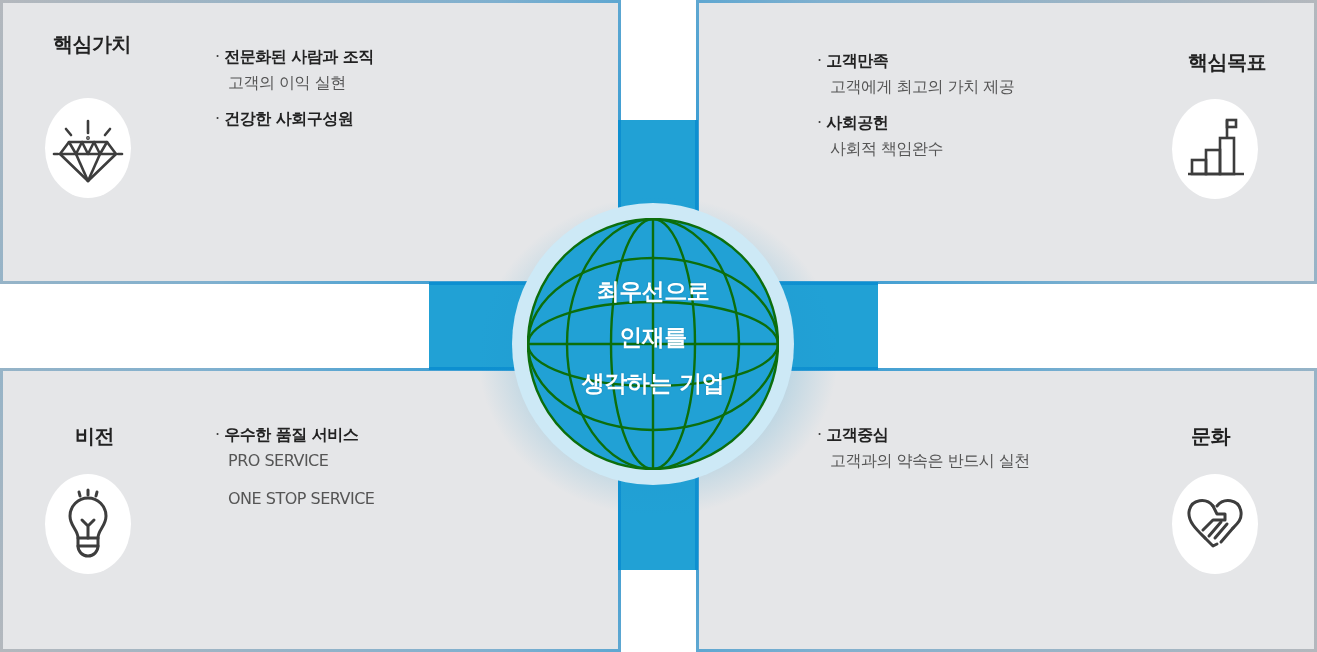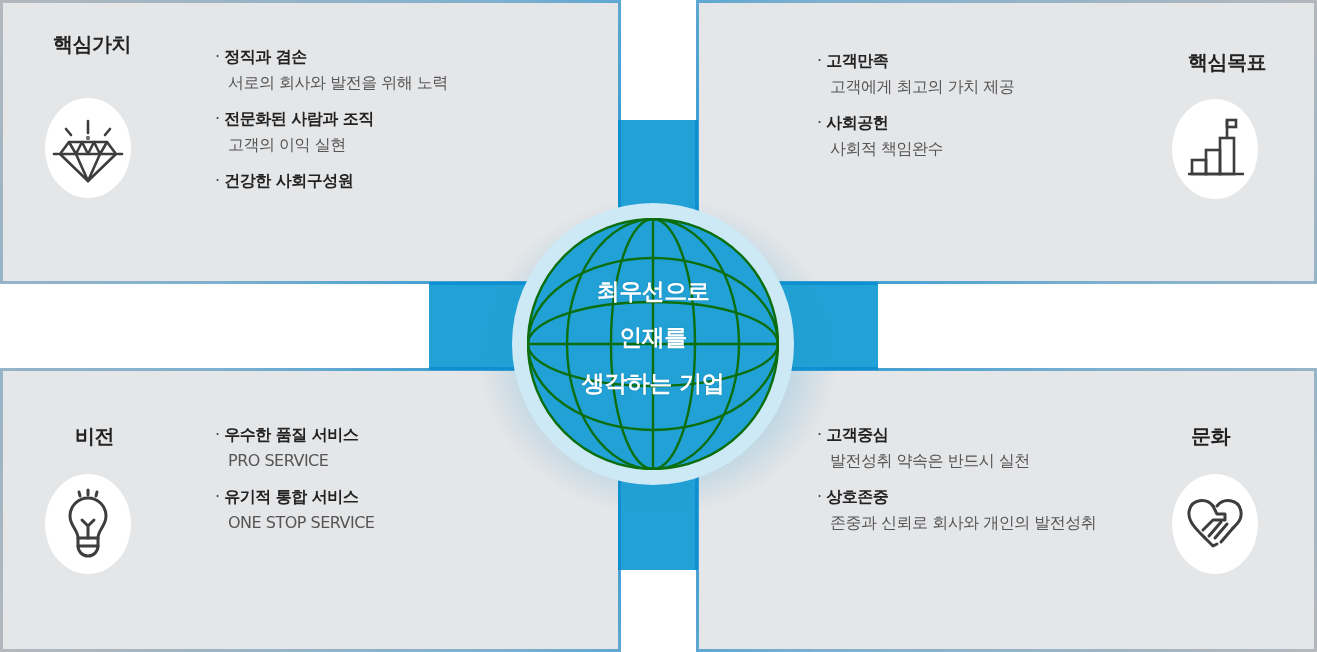--- a/index.html
+++ b/index.html
@@ -76,24 +76,20 @@
           <line x1="70" y1="41" x2="74" y2="41"></line>
         <polygon points="21,29 59,29 68,41 40,68 12,41"></polygon>
         <line x1="12" y1="41" x2="68" y2="41"></line>
         <polyline points="21,29 28,41 34,29 40,41 46,29 52,41 59,29"></polyline>
         <line x1="28" y1="41" x2="40" y2="68"></line>
           <line x1="52" y1="41" x2="40" y2="68"></line>
       </svg>
     </div>
     <div class="items">
       <div class="item">
-        <div class="item-title">정직과 겸손</div>
-        <div class="item-desc">서로의 회사와 발전을 위해 노력</div>
-      </div>
-      <div class="item">
         <div class="item-title">전문화된 사람과 조직</div>
         <div class="item-desc">고객의 이익 실현</div>
       </div>
       <div class="item">
         <div class="item-title">건강한 사회구성원</div>
       </div>
     </div>
   </div>
 </div>
 
@@ -136,46 +132,41 @@
         <line x1="20" y1="60" x2="40" y2="60"></line>
         <path d="M30 52 L30 40 M24 34 L30 40 L36 34"></path>
       </svg>
     </div>
     <div class="items">
       <div class="item">
         <div class="item-title">우수한 품질 서비스</div>
         <div class="item-desc">PRO SERVICE</div>
       </div>
       <div class="item">
-        <div class="item-title">유기적 통합 서비스</div>
         <div class="item-desc">ONE STOP SERVICE</div>
       </div>
     </div>
   </div>
 </div>
 
 <div class="box br">
   <div class="box-inner">
     <div class="box-title">문화</div>
     <div class="icon-circle">
       <svg width="64" height="60" viewBox="0 0 64 60" fill="none" stroke="#3d3d3d" stroke-width="3" stroke-linecap="round" stroke-linejoin="round">
         <path d="M30 12 C24 4 8 4 6 18 C5 28 14 36 22 44"></path>
         <path d="M34 12 C40 4 56 4 58 18 C59 26 54 30 50 34"></path>
         <path d="M30 12 L34 20 L42 20 L42 26 L30 26 L20 36"></path>
         <path d="M50 34 L38 48 M44 30 L32 44 M38 28 L26 42 M22 44 L30 52 L34 50"></path>
       </svg>
     </div>
     <div class="items">
       <div class="item">
         <div class="item-title">고객중심</div>
-        <div class="item-desc">발전성취 약속은 반드시 실천</div>
-      </div>
-      <div class="item">
-        <div class="item-title">상호존중</div>
-        <div class="item-desc">존중과 신뢰로 회사와 개인의 발전성취</div>
+        <div class="item-desc">고객과의 약속은 반드시 실천</div>
       </div>
     </div>
   </div>
 </div>
 
 <div class="bar" style="left:618px;top:120px;width:80px;height:450px;border-left:3px solid #0d8fd0;border-right:3px solid #0d8fd0;"></div>
 <div class="bar" style="left:429px;top:282px;width:449px;height:88px;border-top:3px solid #0d8fd0;border-bottom:3px solid #0d8fd0;"></div>
 
 <div class="glow"></div>
 <div class="globe-ring"></div>

